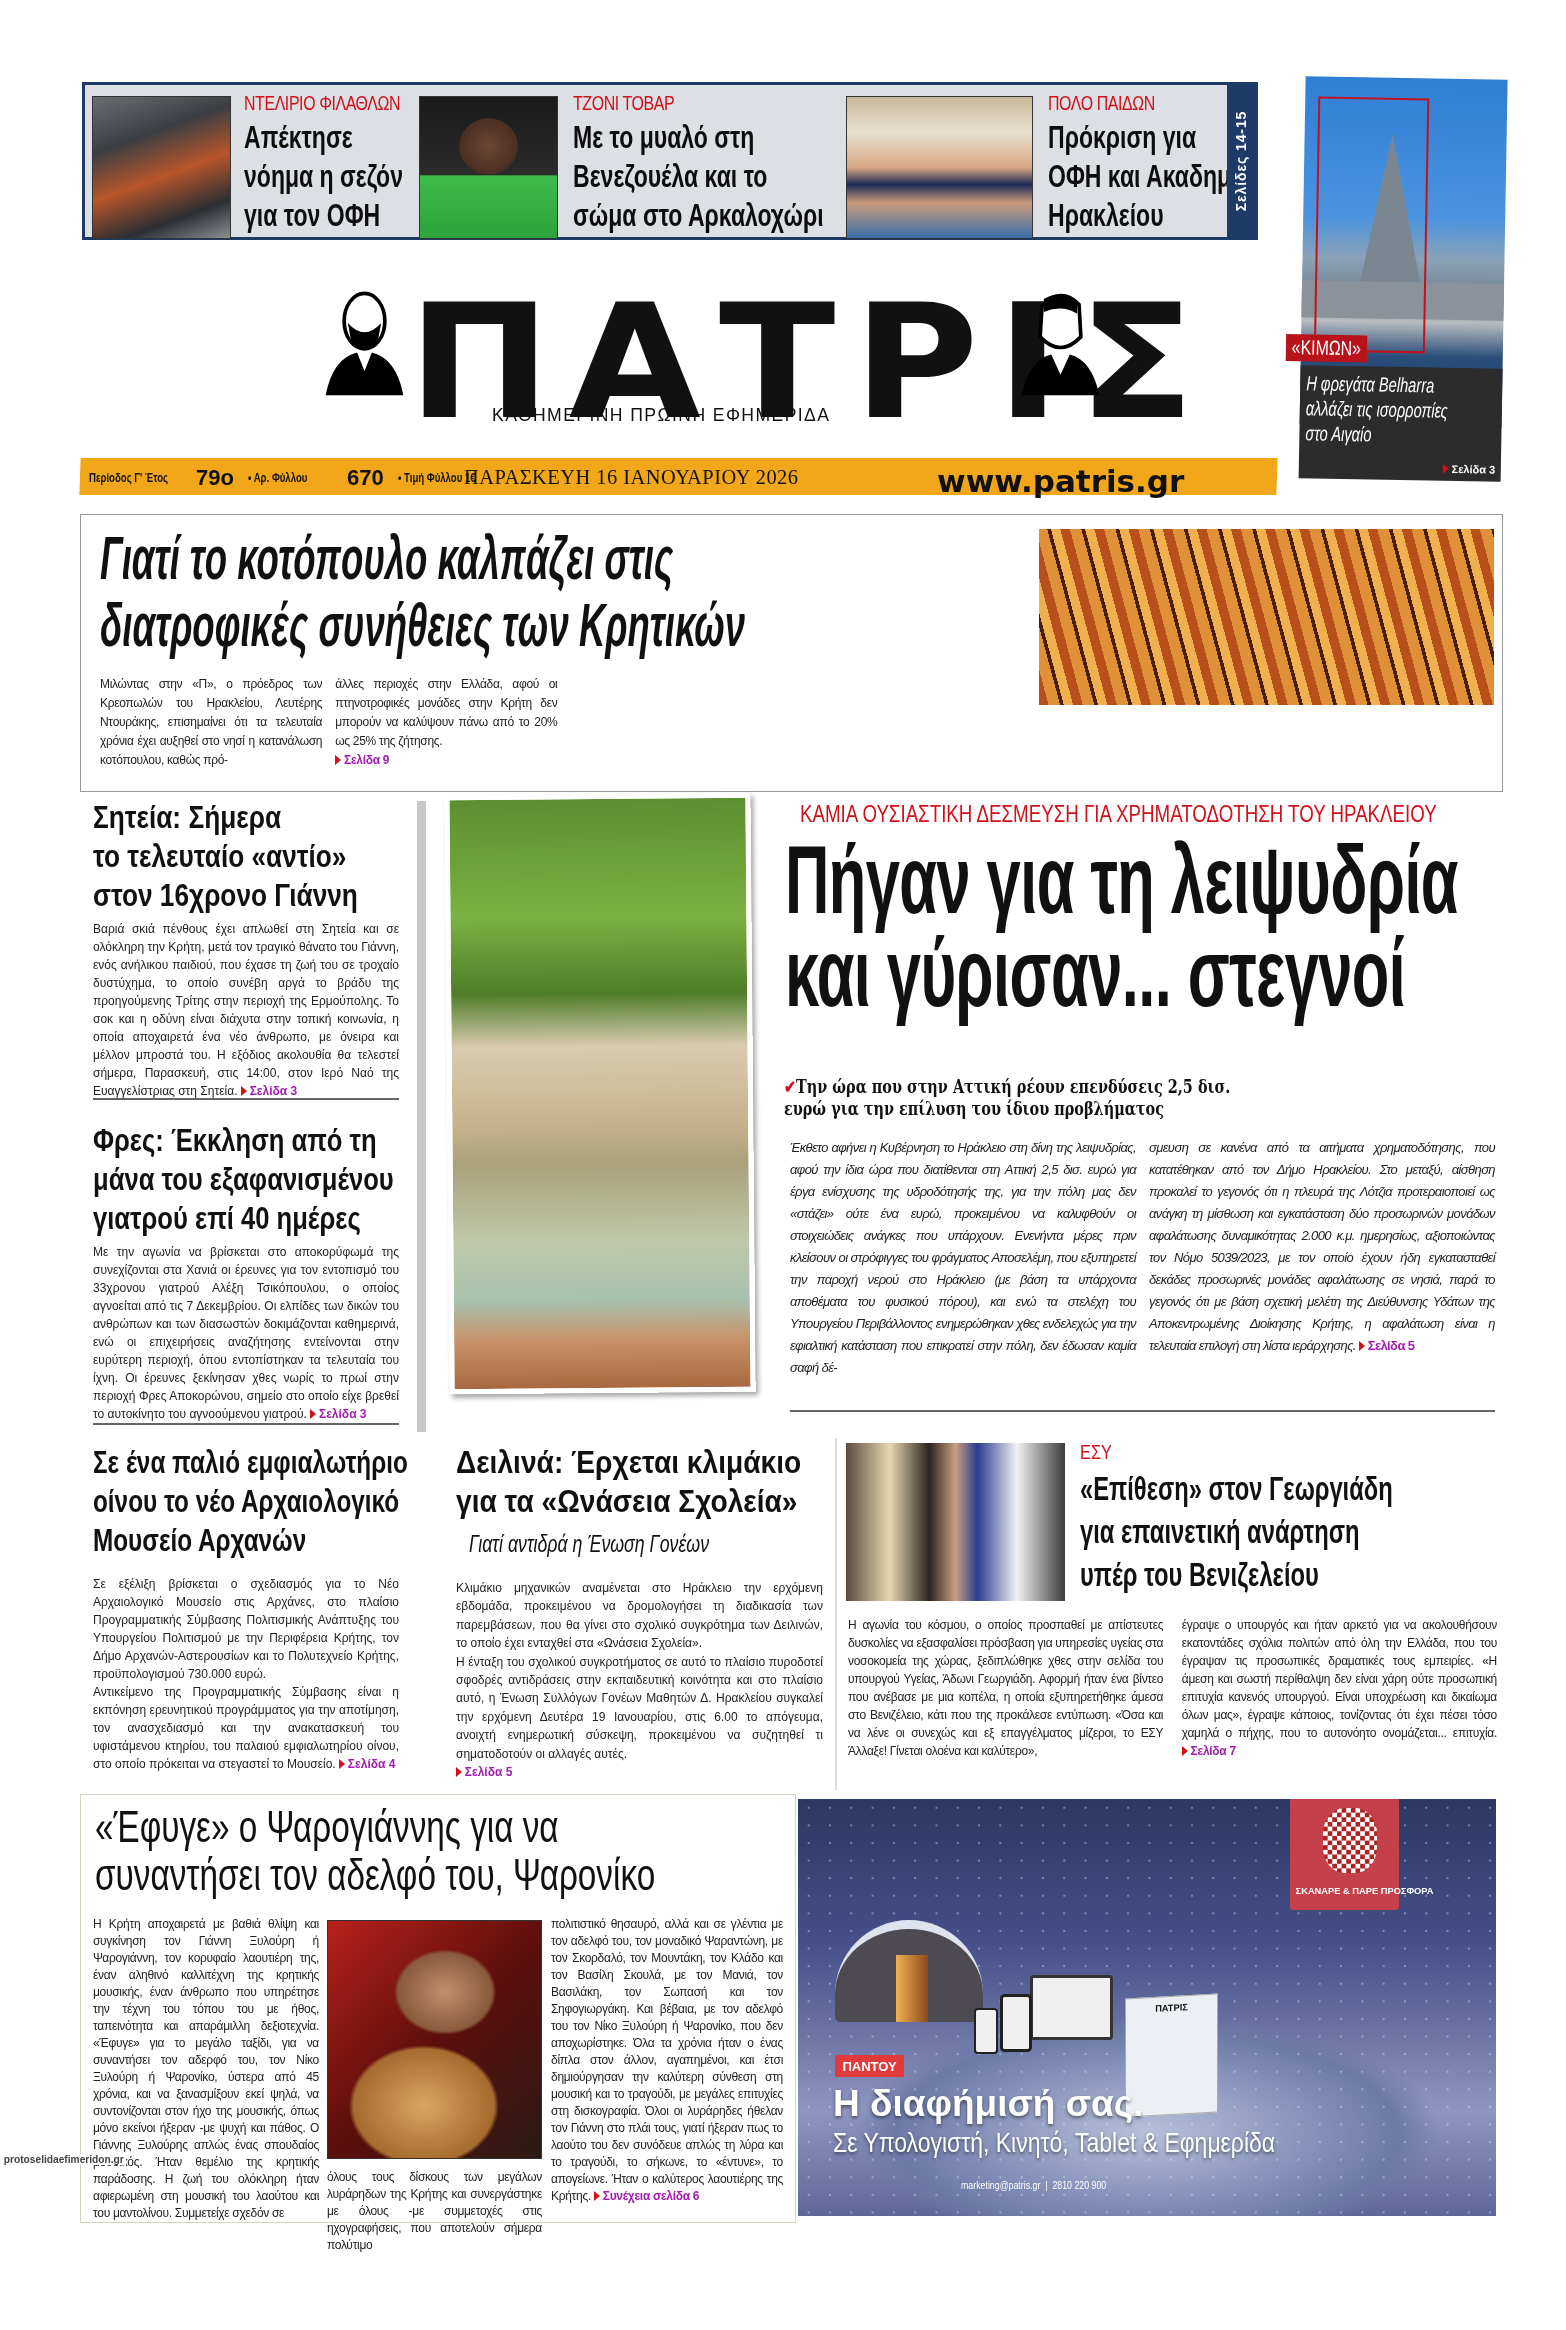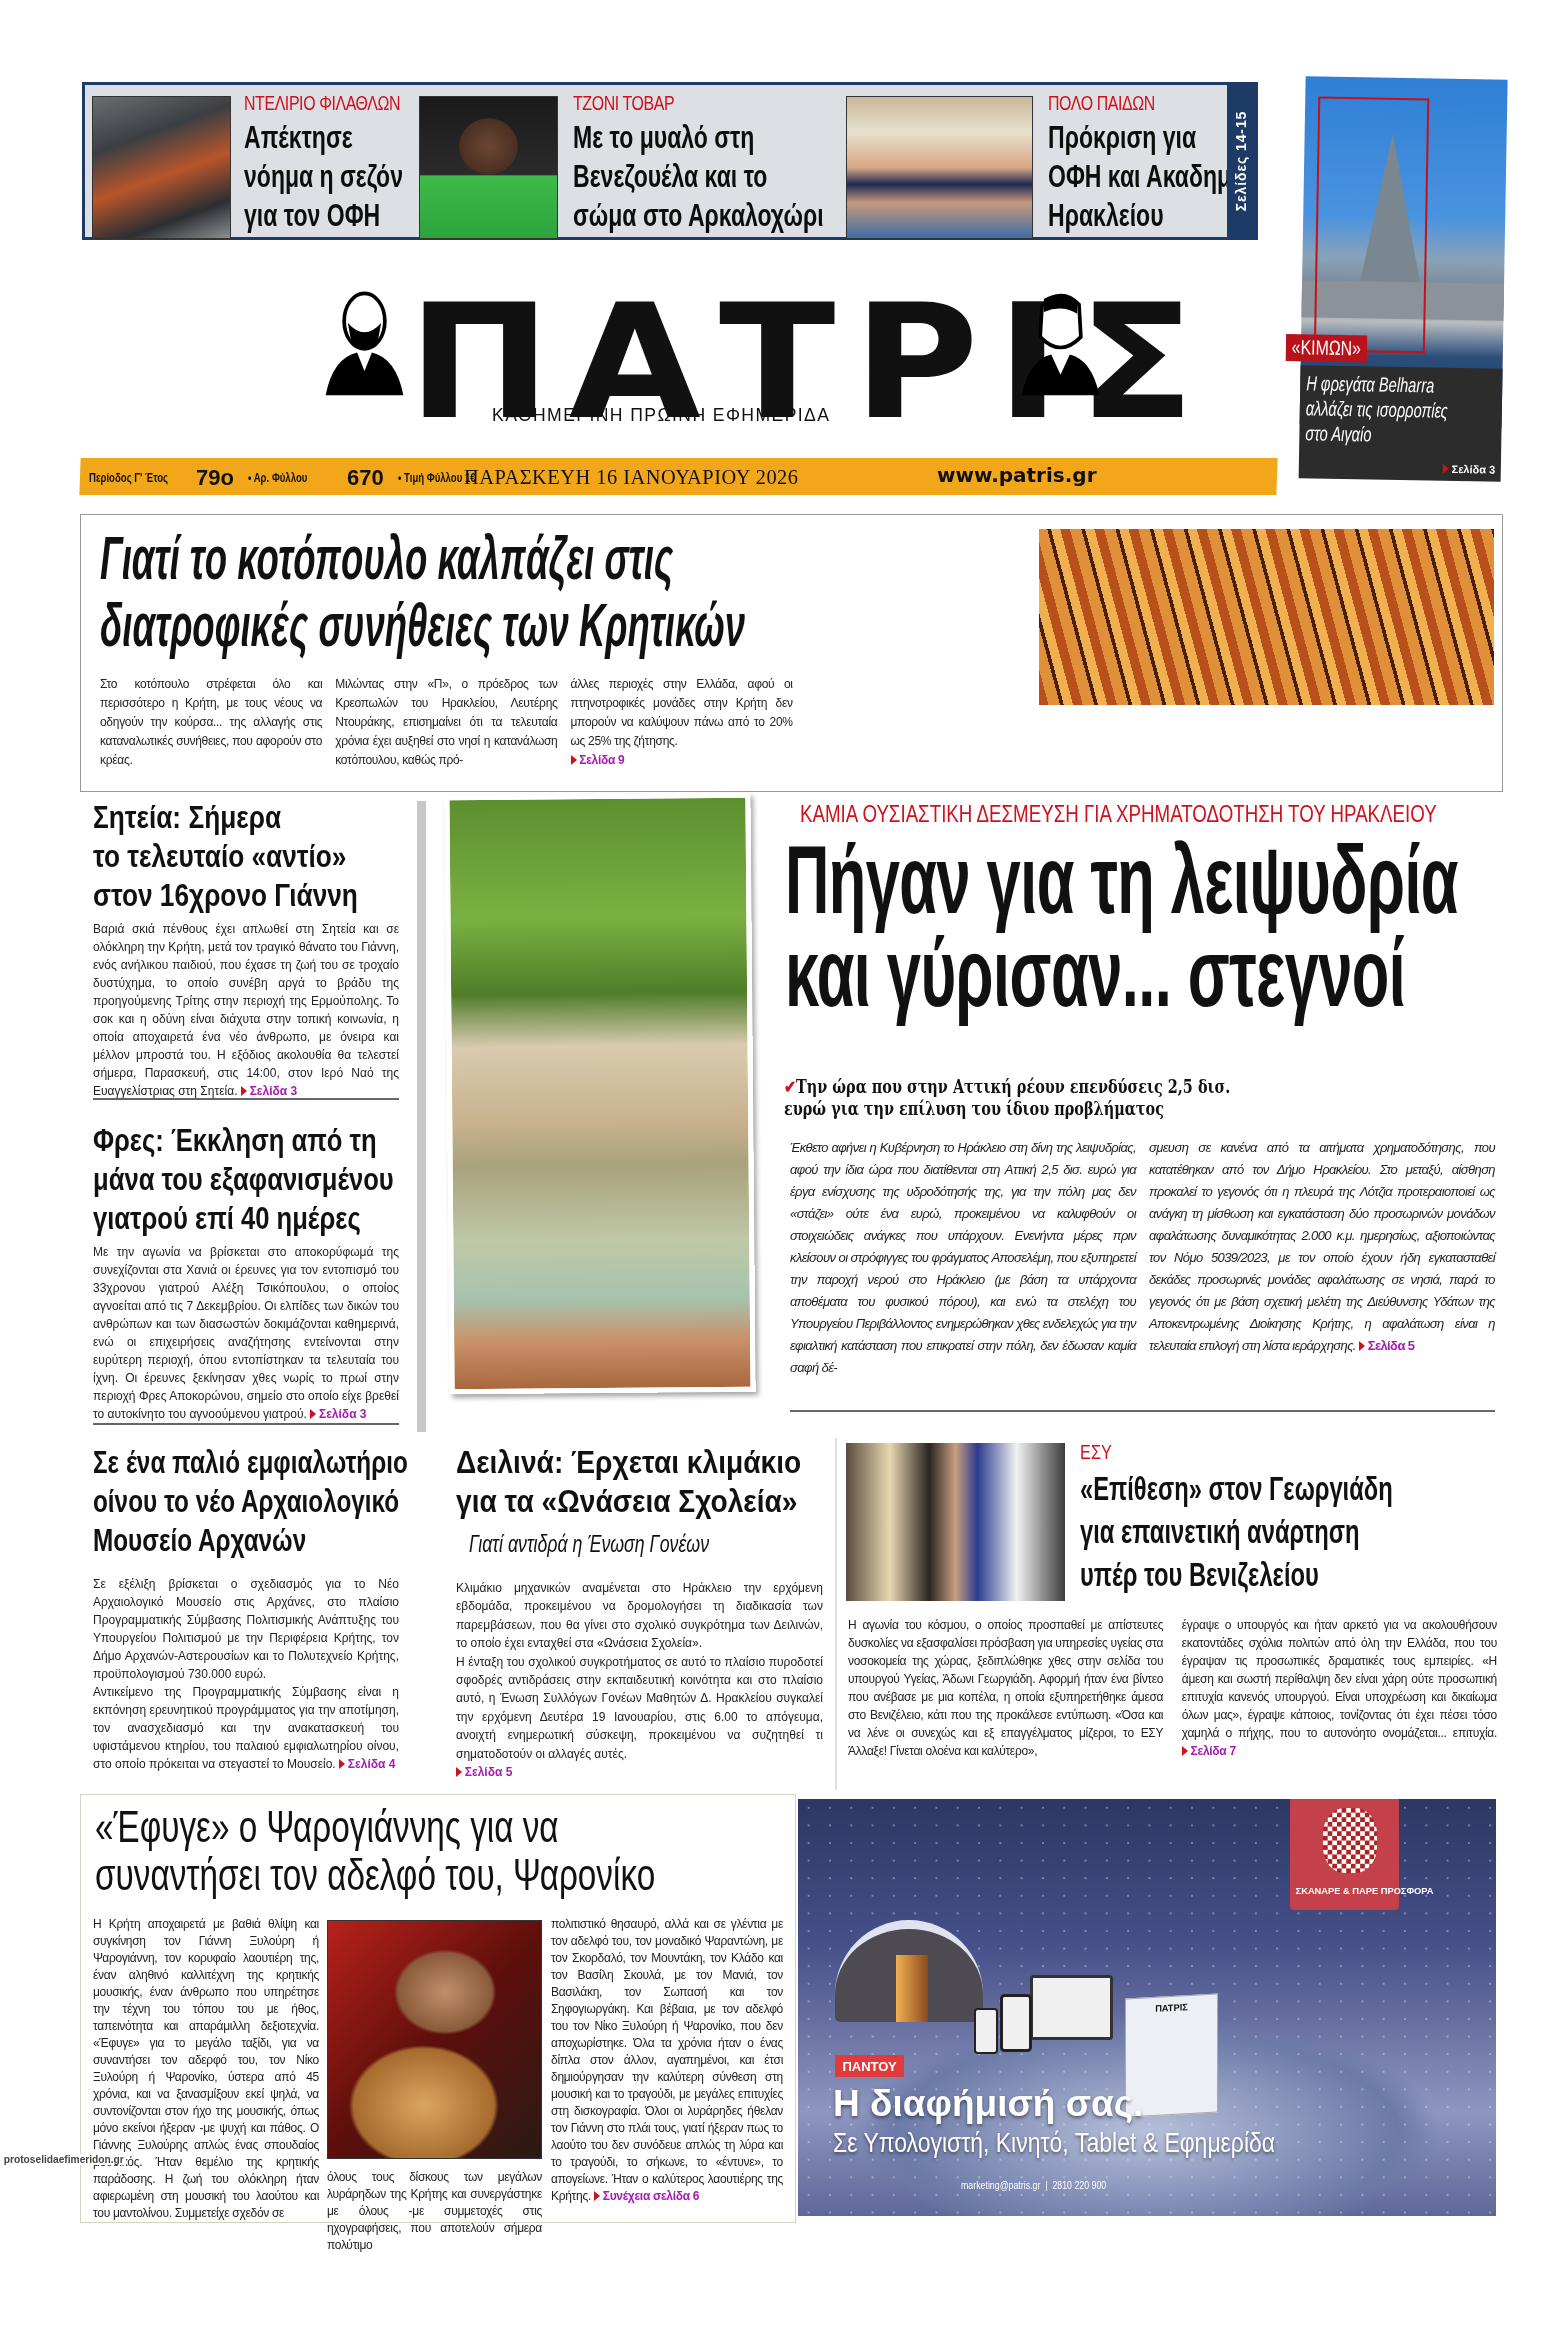--- a/index.html
+++ b/index.html
@@ -108,30 +108,29 @@
 
 <div id="infobar" class="abs"></div>
 <div class="abs" style="left:89px;top:462px;height:32px;display:flex;align-items:center;gap:14px">
   <span class="info-small" style="width:93px">Περίοδος Γ' Έτος</span>
   <span class="info-big">79ο</span>
   <span class="info-small" style="width:85px">• Αρ. Φύλλου</span>
   <span class="info-big">670</span>
   <span class="info-small" style="width:88px">• Τιμή Φύλλου 1€</span>
 </div>
 <div class="abs" style="left:464px;top:466px;font-family:'Liberation Serif',serif;font-size:20.4px;letter-spacing:0.5px">ΠΑΡΑΣΚΕΥΗ 16 ΙΑΝΟΥΑΡΙΟΥ 2026</div>
-<div class="abs" style="left:937px;top:463px;font-size:20px;font-weight:900;font-family:'DejaVu Sans',sans-serif">www.patris.gr</div>
+<div class="abs" style="left:937px;top:463px;font-size:31px;font-weight:900;font-family:'DejaVu Sans',sans-serif">www.patris.gr</div>
 
 <div class="abs" style="left:80px;top:514px;width:1423px;height:278px;border:1.9px solid #999"></div>
 <div class="abs" style="left:100px;top:525px;font-size:61px;line-height:67px;font-style:italic;font-weight:bold;transform:scaleX(.6);transform-origin:left top;white-space:nowrap">
   <div>Γιατί το κοτόπουλο καλπάζει στις</div>
     <div>διατροφικές συνήθειες των Κρητικών</div>
 </div>
 <div class="ph" style="left:1039px;top:529px;width:455px;height:176px;background:repeating-linear-gradient(75deg,#b8501c 0 9.3px,#e09038 9.3px 20.4px,#4a1f0c 20.4px 24px,#f0b050 24px 33px)"></div>
 <div class="abs" style="left:100px;top:675px;width:928px;display:grid;grid-template-columns:repeat(4,1fr);column-gap:13px">
-  <div class="body-text narrow">Στο κοτόπουλο στρέφεται όλο και περισσότερο η Κρήτη, με τους νέους να οδηγούν την κούρσα... της αλλαγής στις καταναλωτικές συνήθειες, που αφορούν στο κρέας.</div>
   <div class="body-text narrow">Μιλώντας στην «Π», ο πρόεδρος των Κρεοπωλών του Ηρακλείου, Λευτέρης Ντουράκης, επισημαίνει ότι τα τελευταία χρόνια έχει αυξηθεί στο νησί η κατανάλωση κοτόπουλου, καθώς πρό-</div>
   <div class="body-text narrow"><span>άλλες περιοχές στην Ελλάδα, αφού οι πτηνοτροφικές μονάδες στην Κρήτη δεν μπορούν να καλύψουν πάνω από το 20% ως 25% της ζήτησης.</span><br><span class="ref">Σελίδα 9</span></div>
 </div>
 
 <div class="abs" style="left:93px;top:798px;width:306px;font-size:32px;line-height:39px;font-weight:bold;transform:scaleX(.82);transform-origin:left top;white-space:nowrap">
   <div>Σητεία: Σήμερα</div>
     <div>το τελευταίο «αντίο»</div>
     <div>στον 16χρονο Γιάννη</div>
 </div>
 <div class="abs body-text" style="left:93px;top:920px;width:306px;font-size:12px;line-height:18px"><span>Βαριά σκιά πένθους έχει απλωθεί στη Σητεία και σε ολόκληρη την Κρήτη, μετά τον τραγικό θάνατο του Γιάννη, ενός ανήλικου παιδιού, που έχασε τη ζωή του σε τροχαίο δυστύχημα, το οποίο συνέβη αργά το βράδυ της προηγούμενης Τρίτης στην περιοχή της Ερμούπολης. Το σοκ και η οδύνη είναι διάχυτα στην τοπική κοινωνία, η οποία αποχαιρετά ένα νέο άνθρωπο, με όνειρα και μέλλον μπροστά του. Η εξόδιος ακολουθία θα τελεστεί σήμερα, Παρασκευή, στις 14:00, στον Ιερό Ναό της Ευαγγελίστριας στη Σητεία.</span> <span class="ref">Σελίδα 3</span></div>

